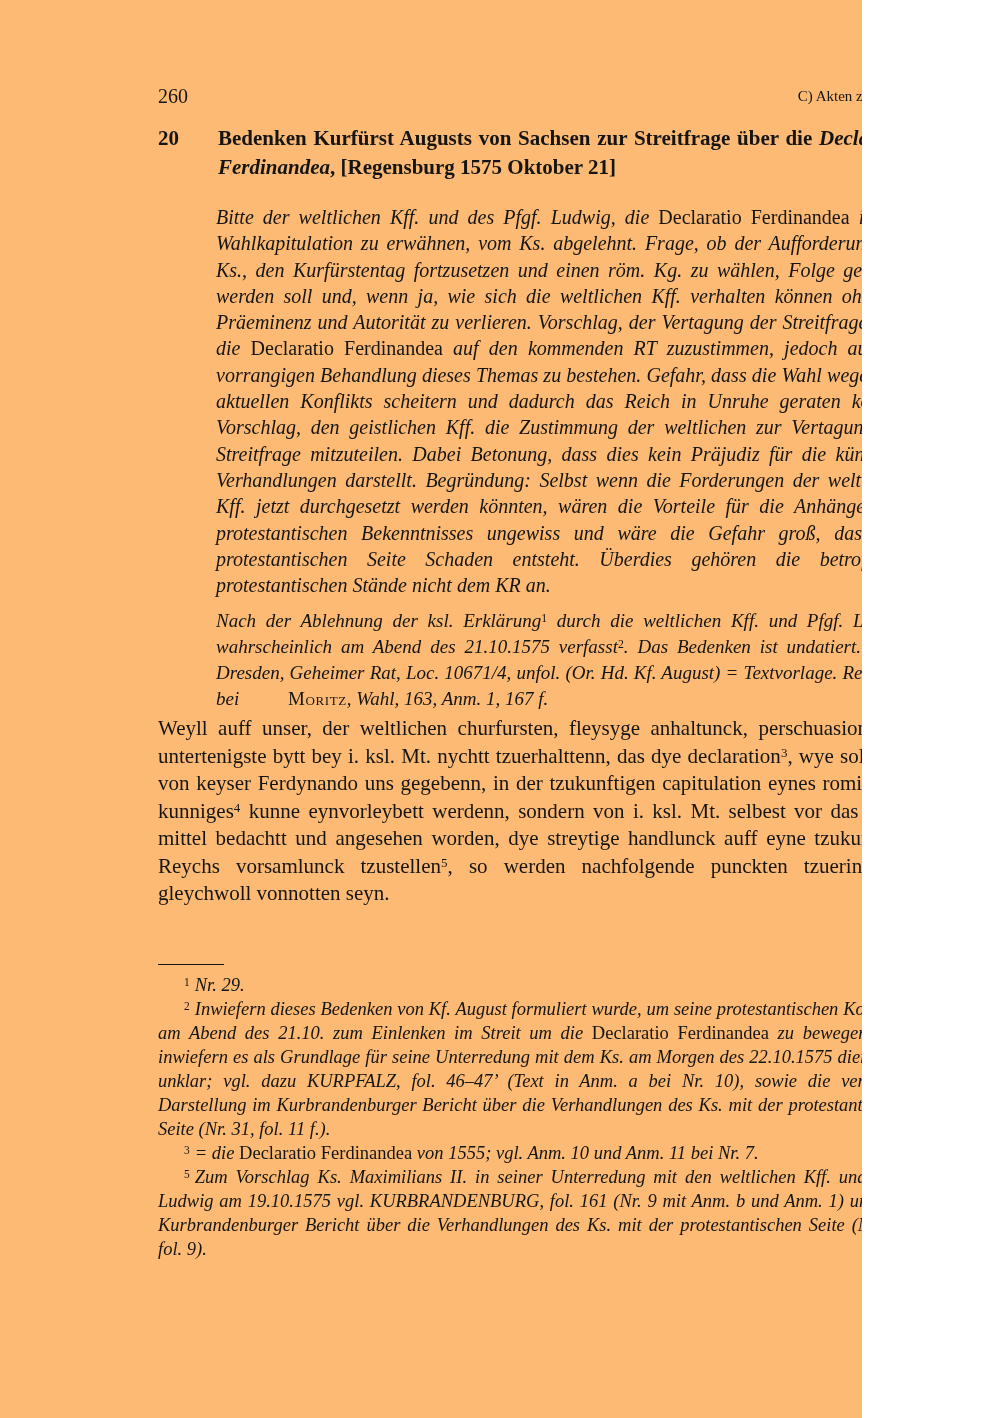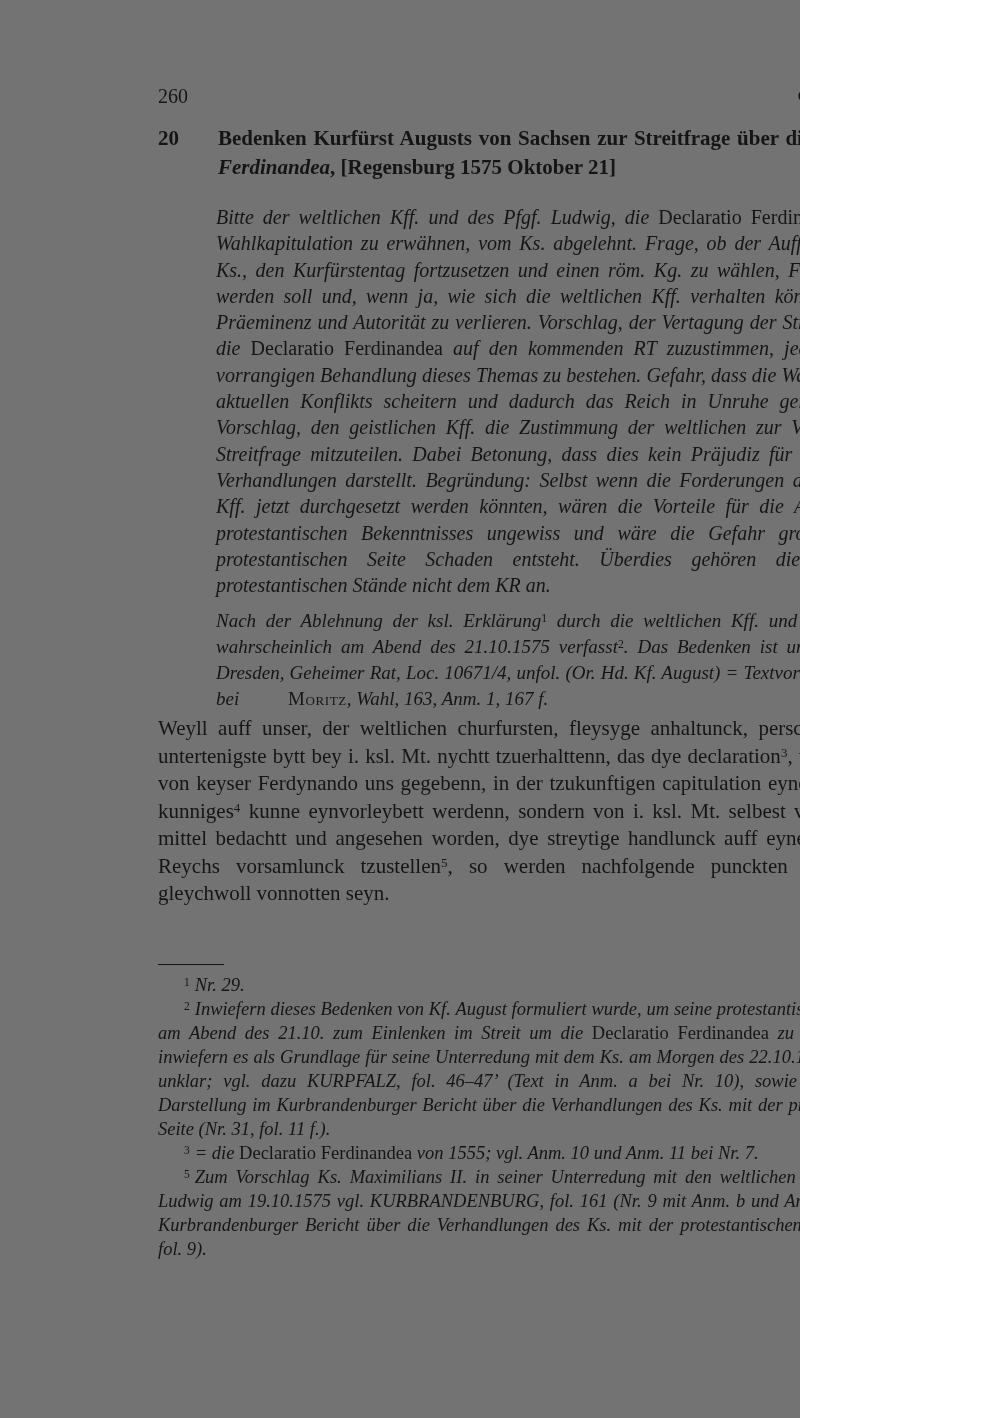--- a/index.html
+++ b/index.html
@@ -1,21 +1,21 @@
 <!DOCTYPE html>
 <html lang="de"><head>
 <meta charset="utf-8">
 <style>
   * { margin: 0; padding: 0; box-sizing: border-box; }
   html, body { background: #ffffff; }
   .page {
     position: relative;
-    width: 800px;
+    width: 862px;
     height: 1418px;
-    background: #737373;
+    background: #fdba74;
     color: #151515;
     font-family: "Liberation Serif", "DejaVu Serif", serif;
     overflow: hidden;
   }
   .content {
     position: absolute;
     left: 158px;
     top: 0;
     width: 752px;
   }

